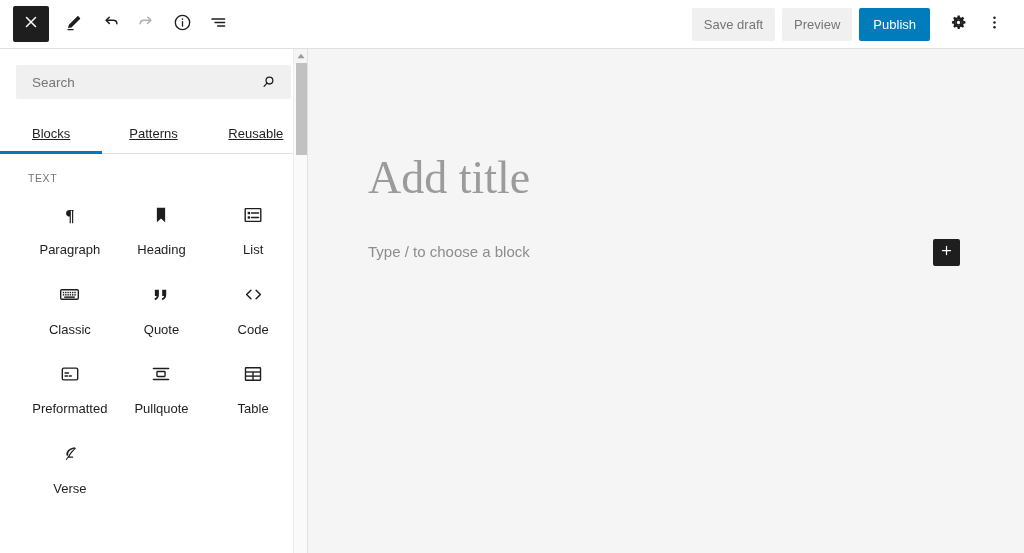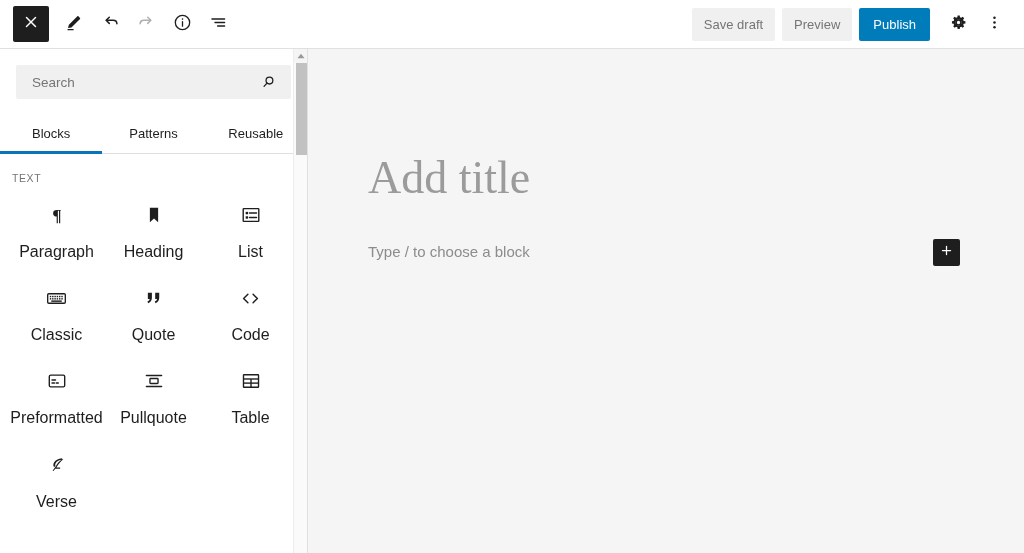--- a/index.html
+++ b/index.html
@@ -149,33 +149,34 @@
     display: flex;
     align-items: center;
     justify-content: center;
     font-size: 13px;
     color: #1e1e1e;
     cursor: pointer;
     position: relative;
     background: transparent;
     border: none;
     font-family: "Liberation Sans", sans-serif;
+    text-decoration: underline;
   }
   .tab.active::after {
     content: "";
     position: absolute;
     left: 0; right: 0; bottom: -1px;
     height: 3px;
     background: #0b74b8;
   }
 
   .panel-scroll {
     flex: 1;
     overflow: hidden;
-    padding: 0 0 0 0;
+    padding: 0 0 0 16px;
   }
   .cat-title {
     font-size: 10.5px;
     letter-spacing: 0.6px;
     color: #757575;
     padding: 18px 16px 4px 12px;
     text-transform: uppercase;
   }
   .block-grid {
     display: grid;
@@ -192,21 +193,21 @@
     cursor: pointer;
     border-radius: 2px;
   }
   .block-icon {
     width: 26px; height: 26px;
     display: flex; align-items: center; justify-content: center;
     color: #1e1e1e;
     margin-bottom: 14px;
   }
   .block-label {
-    font-size: 16px;
+    font-size: 13px;
     color: #1e1e1e;
     text-align: right;
     line-height: 1.2;
   }
 
   
   .sb-scrollbar {
     position: absolute;
     top: 0; right: -1px;
     width: 15px;

